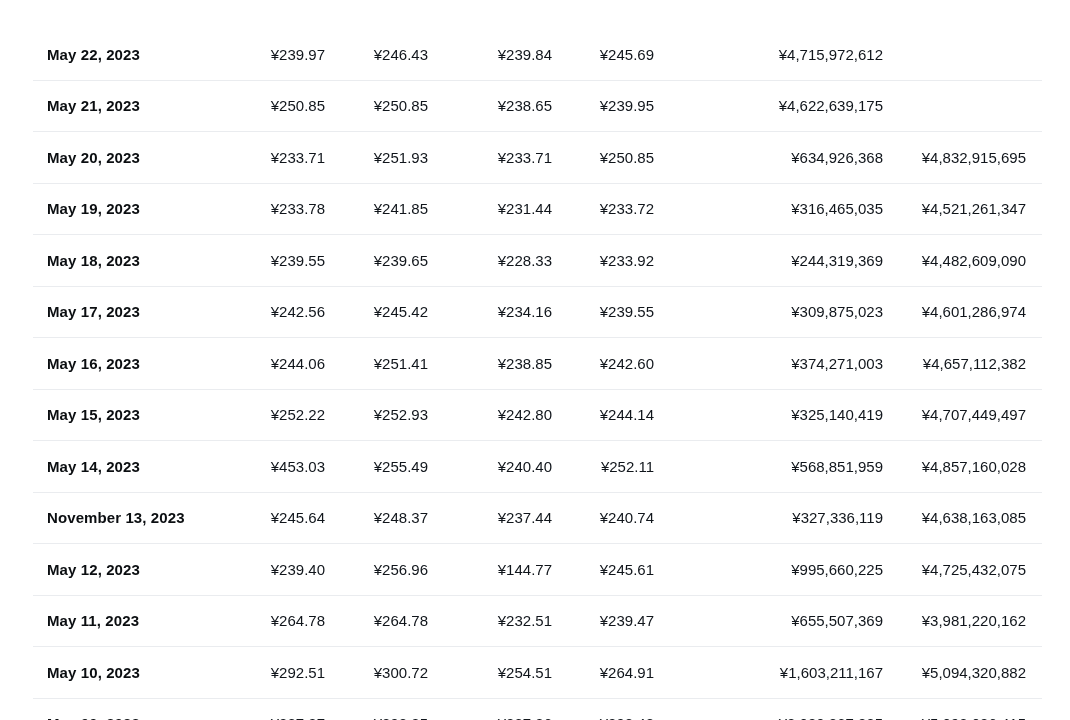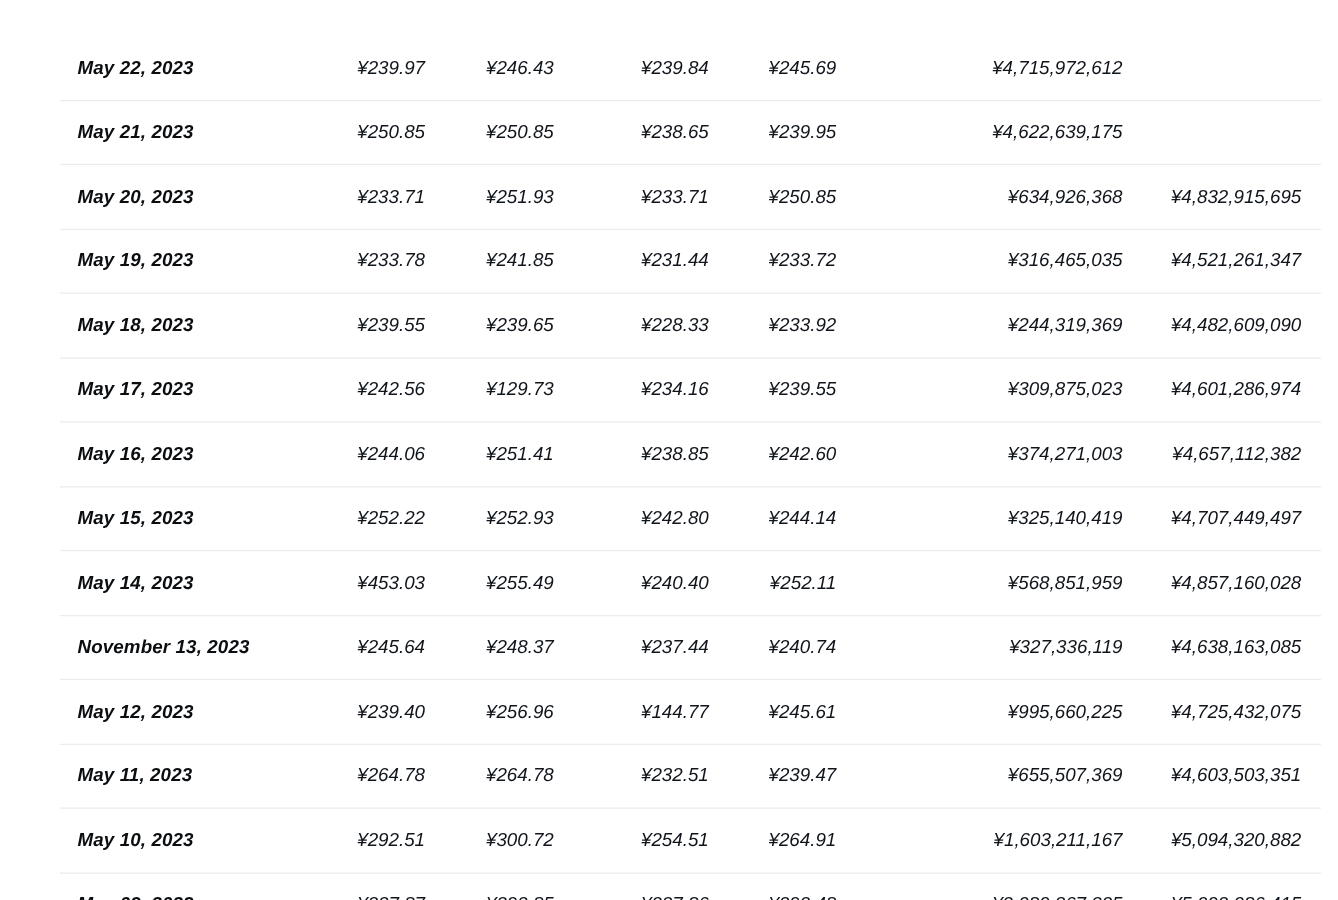--- a/index.html
+++ b/index.html
@@ -9,26 +9,25 @@
   }
   body {
     width: 1070px;
     height: 720px;
     overflow: hidden;
     position: relative;
     font-family: "Liberation Sans", "DejaVu Sans", sans-serif;
   }
   .history-table {
     position: absolute;
-    left: 48px;
+    left: 33px;
     top: 29px;
     width: 1009px;
     height: 691px;
     overflow: hidden;
-    font-style: italic;
   }
   .row {
     display: grid;
     grid-template-columns: 160px 148px 103px 124px 102px 229px 143px;
     height: 51.5px;
     box-sizing: border-box;
     border-bottom: 1px solid #eaecef;
     align-items: center;
   }
   .cell {
@@ -97,21 +96,21 @@
     <div class="cell num">¥239.65</div>
     <div class="cell num">¥228.33</div>
     <div class="cell num">¥233.92</div>
     <div class="cell num">¥244,319,369</div>
     <div class="cell num">¥4,482,609,090</div>
   </div>
 
   <div class="row">
     <div class="cell date">May 17, 2023</div>
     <div class="cell num">¥242.56</div>
-    <div class="cell num">¥129.73</div>
+    <div class="cell num">¥245.42</div>
     <div class="cell num">¥234.16</div>
     <div class="cell num">¥239.55</div>
     <div class="cell num">¥309,875,023</div>
     <div class="cell num">¥4,601,286,974</div>
   </div>
 
   <div class="row">
     <div class="cell date">May 16, 2023</div>
     <div class="cell num">¥244.06</div>
     <div class="cell num">¥251.41</div>
@@ -161,21 +160,21 @@
     <div class="cell num">¥4,725,432,075</div>
   </div>
 
   <div class="row">
     <div class="cell date">May 11, 2023</div>
     <div class="cell num">¥264.78</div>
     <div class="cell num">¥264.78</div>
     <div class="cell num">¥232.51</div>
     <div class="cell num">¥239.47</div>
     <div class="cell num">¥655,507,369</div>
-    <div class="cell num">¥4,603,503,351</div>
+    <div class="cell num">¥3,981,220,162</div>
   </div>
 
   <div class="row">
     <div class="cell date">May 10, 2023</div>
     <div class="cell num">¥292.51</div>
     <div class="cell num">¥300.72</div>
     <div class="cell num">¥254.51</div>
     <div class="cell num">¥264.91</div>
     <div class="cell num">¥1,603,211,167</div>
     <div class="cell num">¥5,094,320,882</div>

